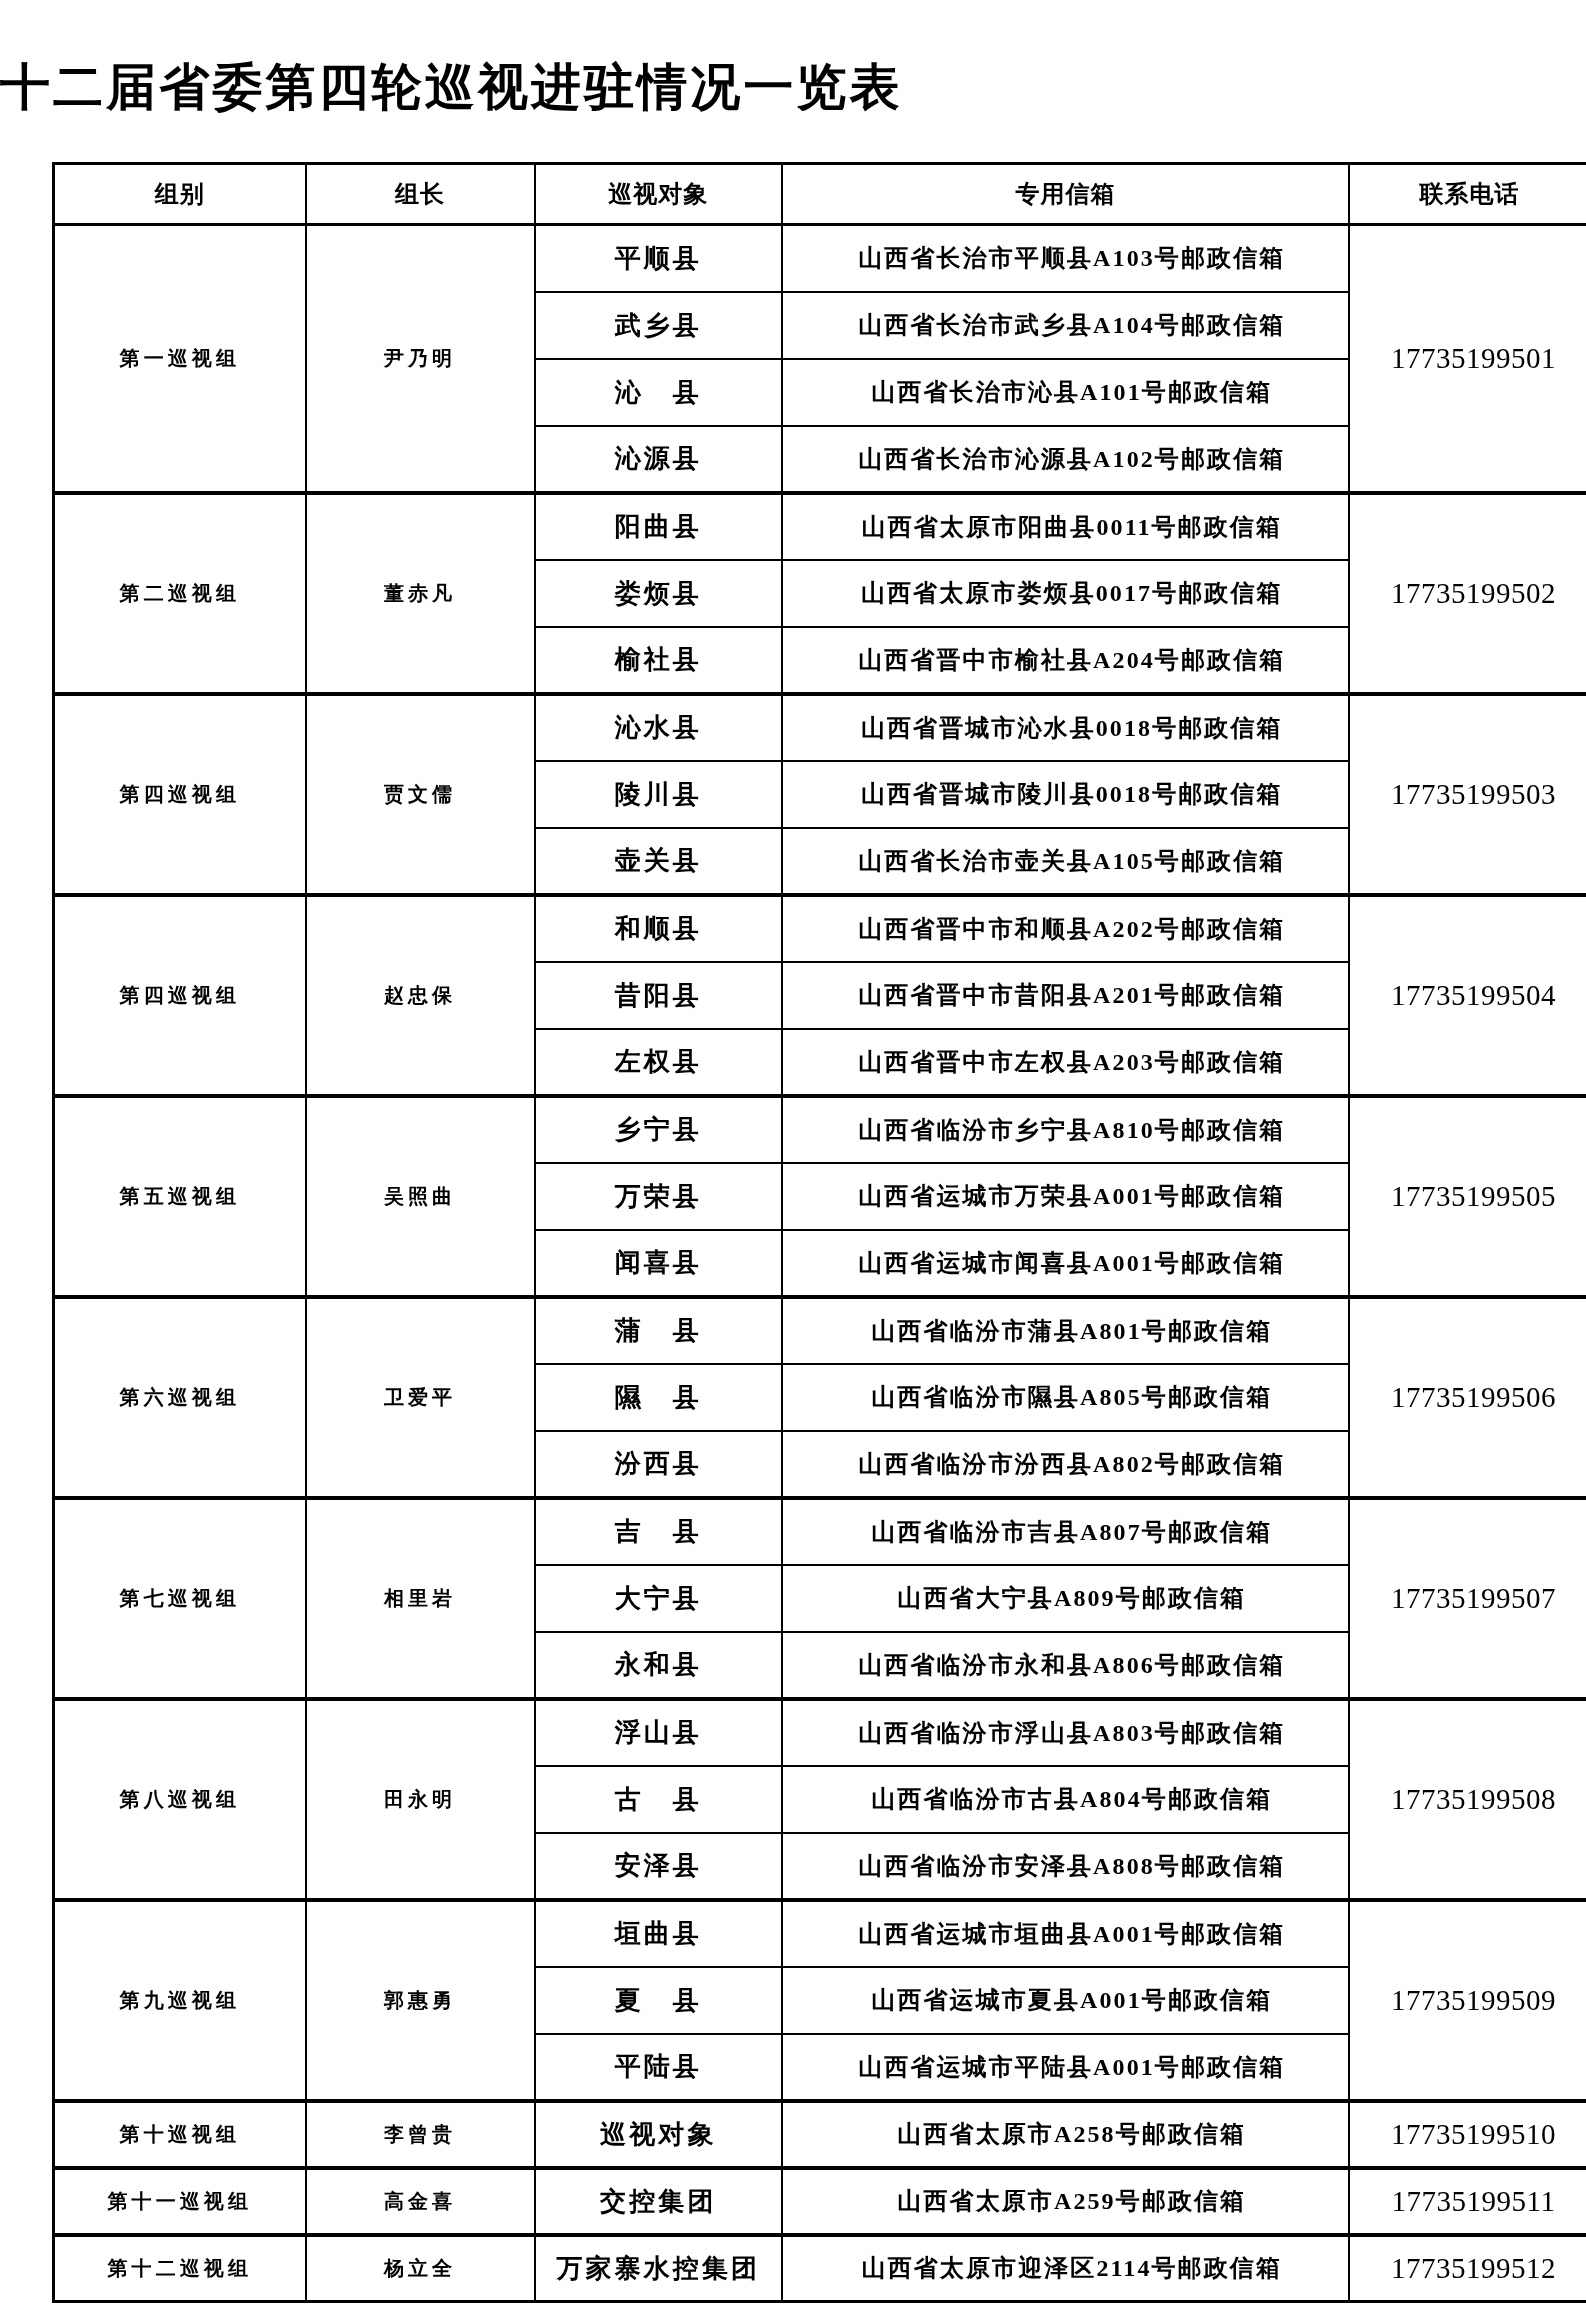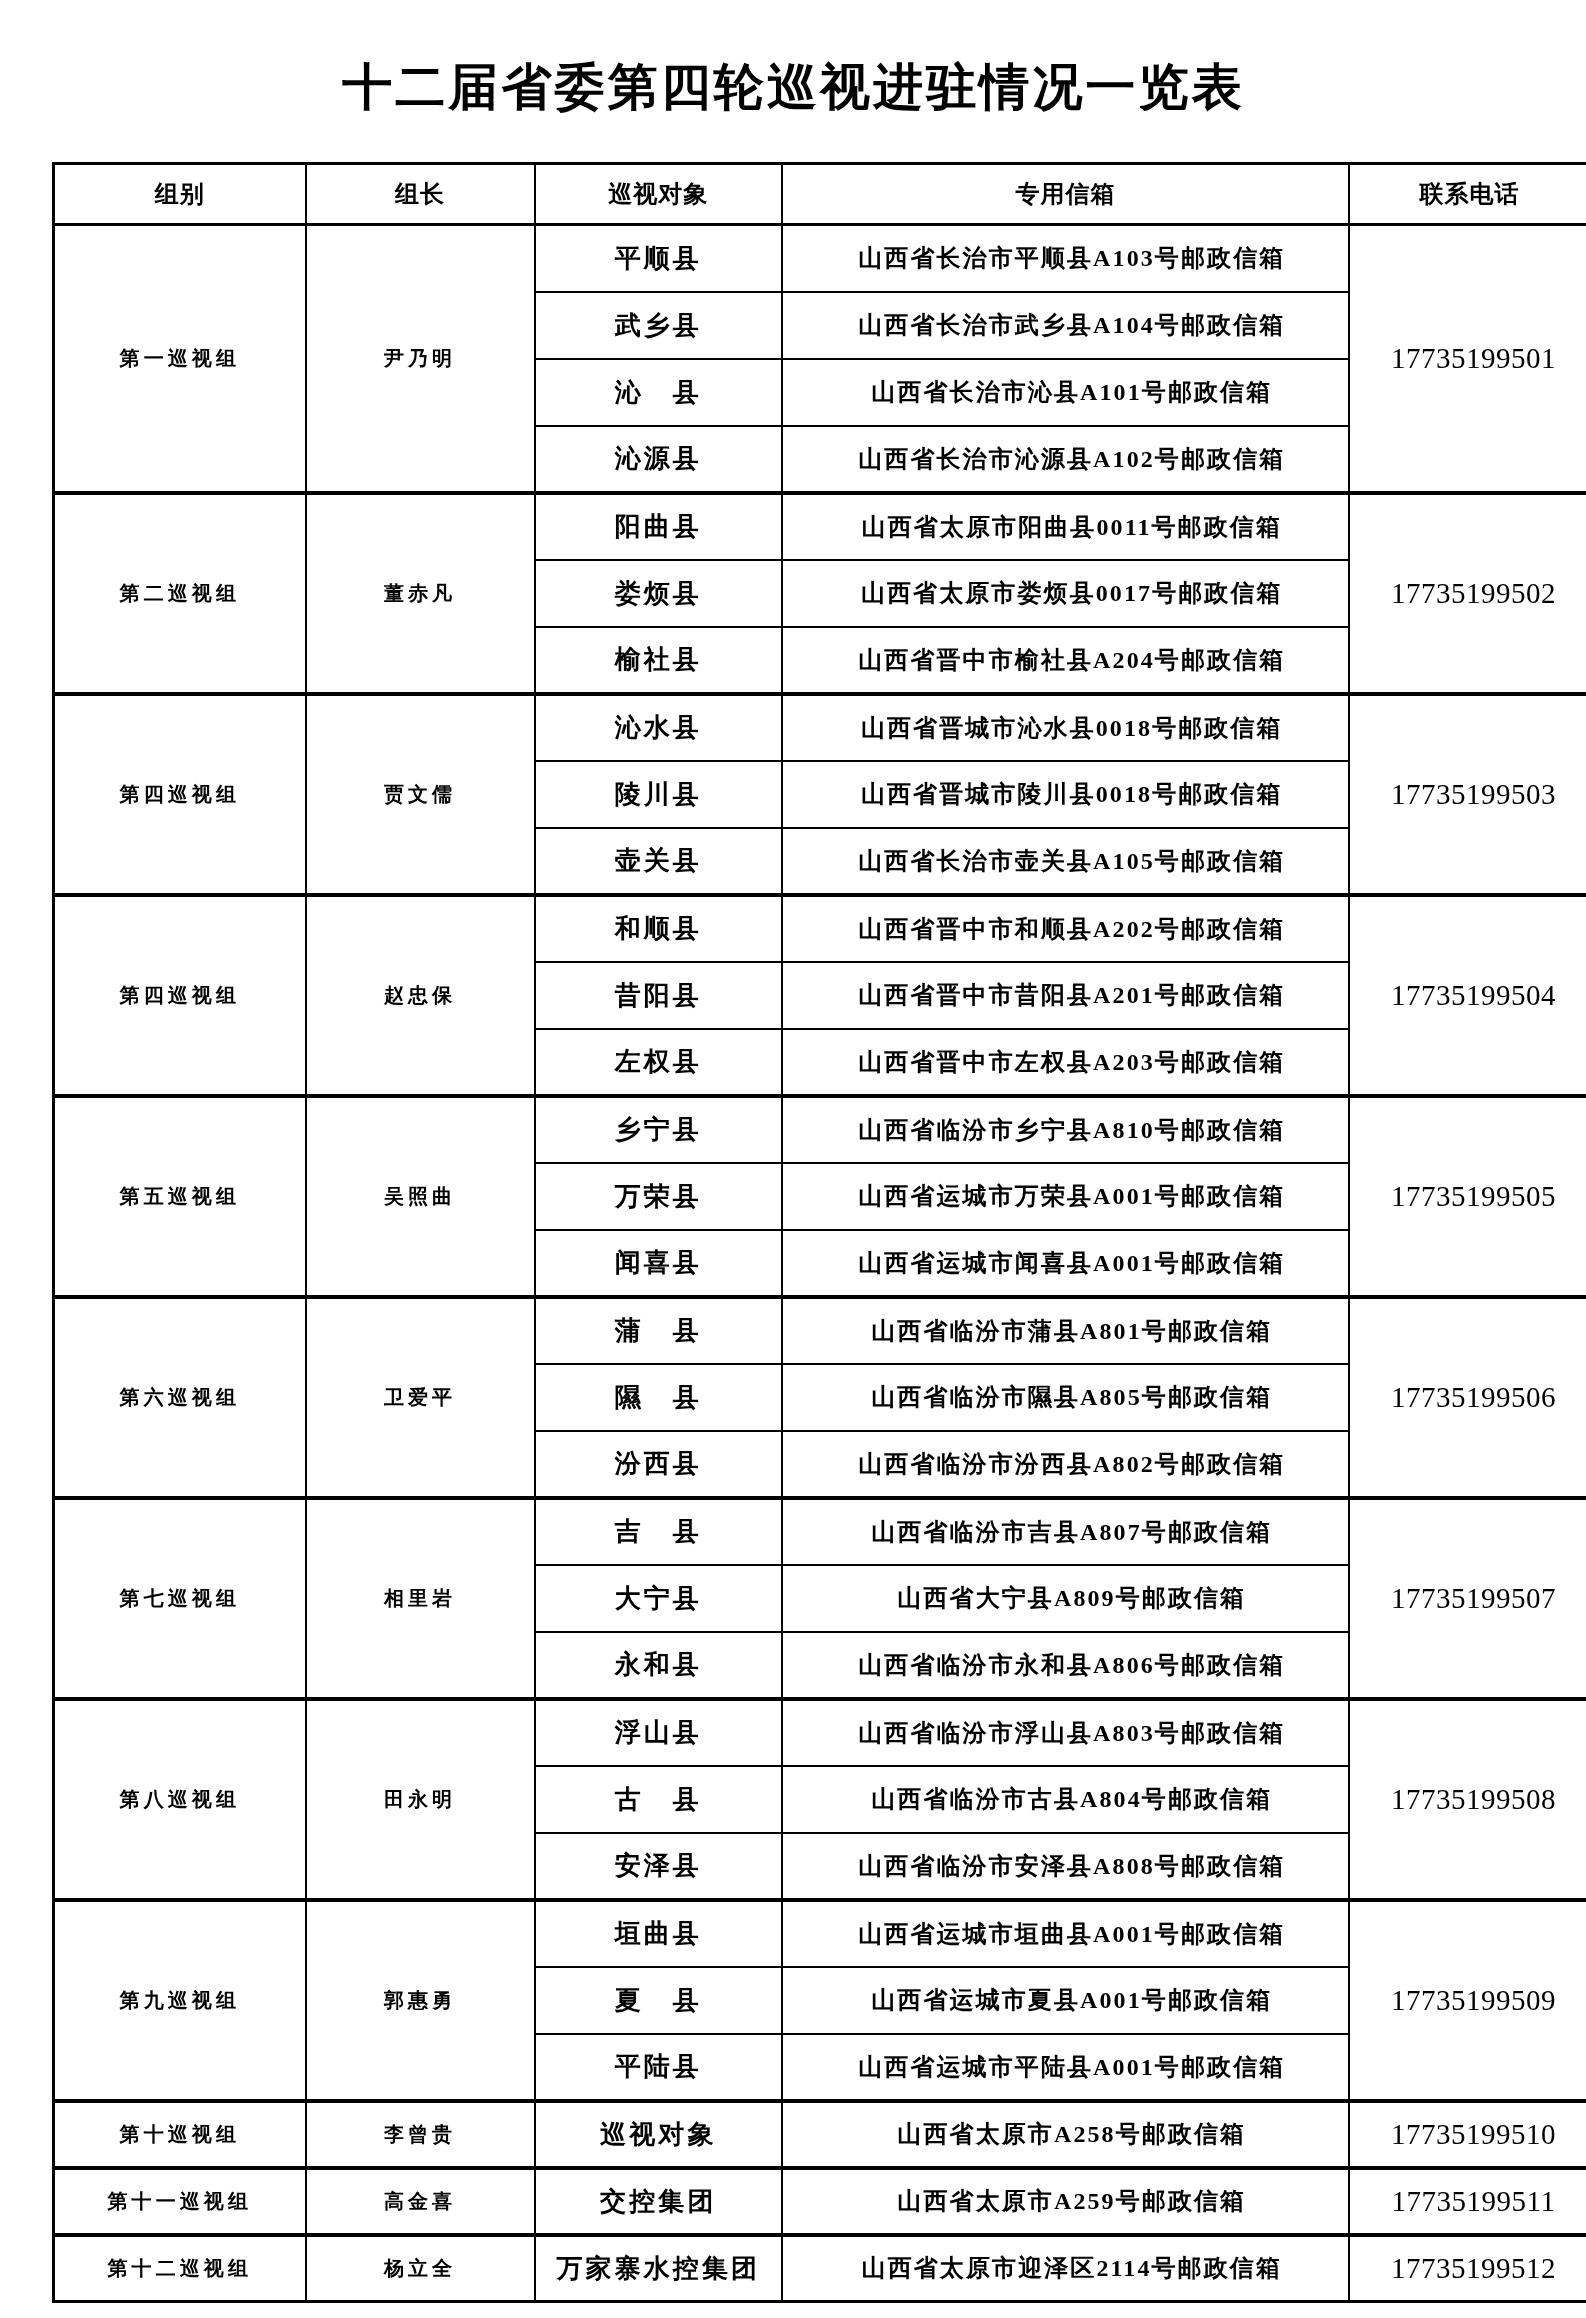--- a/index.html
+++ b/index.html
@@ -9,21 +9,21 @@
   }
   body {
     width: 1587px;
     height: 2319px;
     position: relative;
     font-family: "Liberation Serif", serif;
     color: #000;
   }
   .page-title {
     margin: 54px 0 0 0;
-    text-align: center;
+    text-align: left;
     font-size: 50px;
     font-weight: 700;
     letter-spacing: 3.1px;
     font-family: "Liberation Serif", serif;
     color: #000;
   }
   table.roster {
     position: absolute;
     left: 52px;
     top: 162px;

